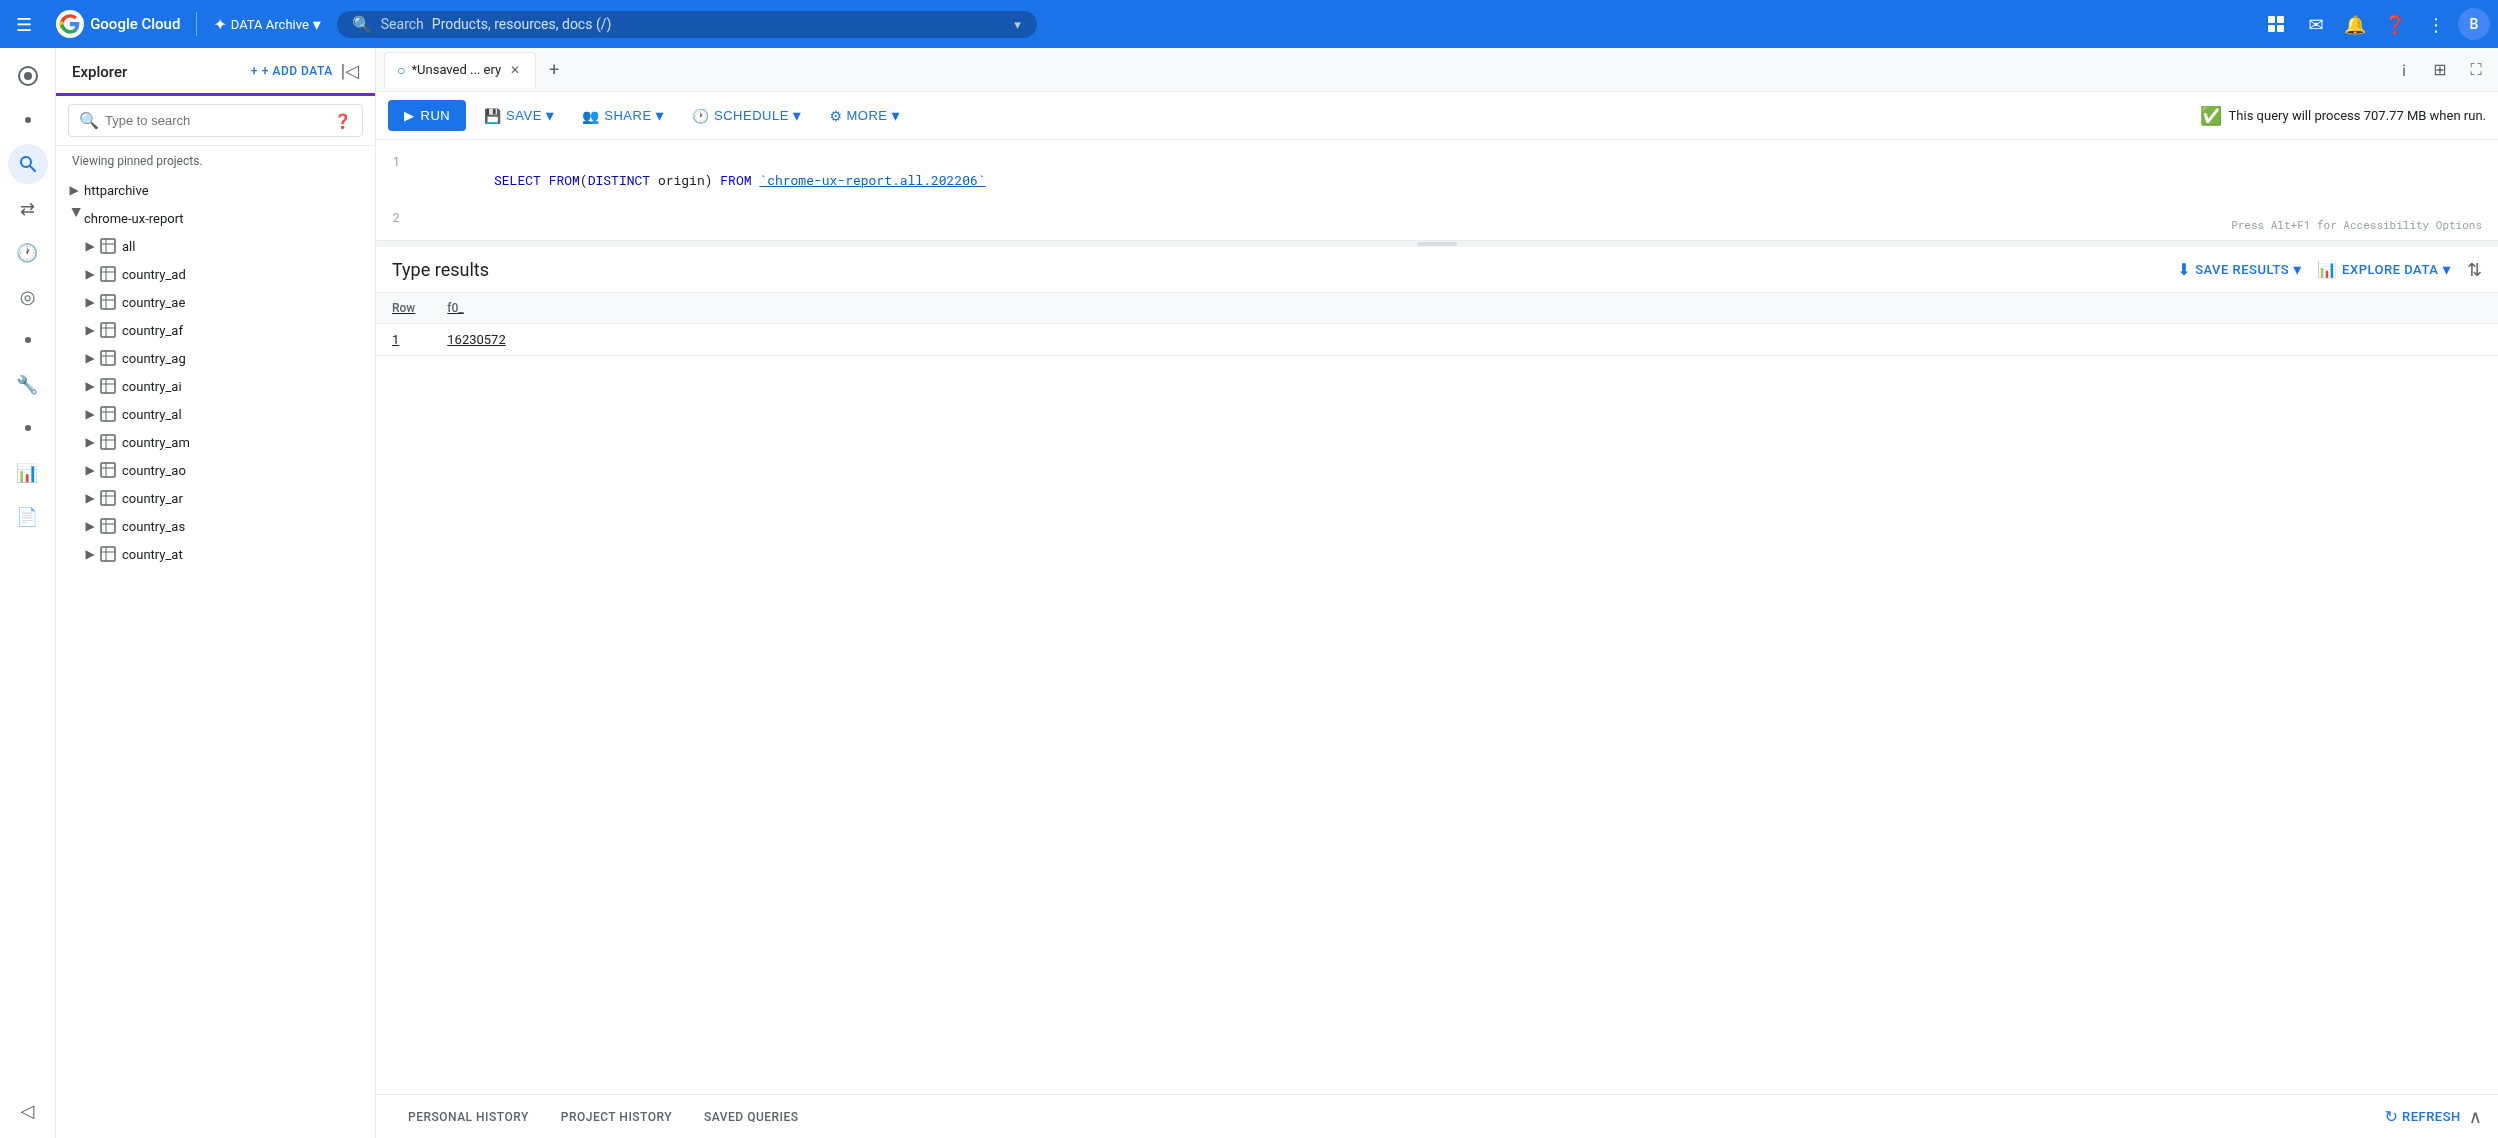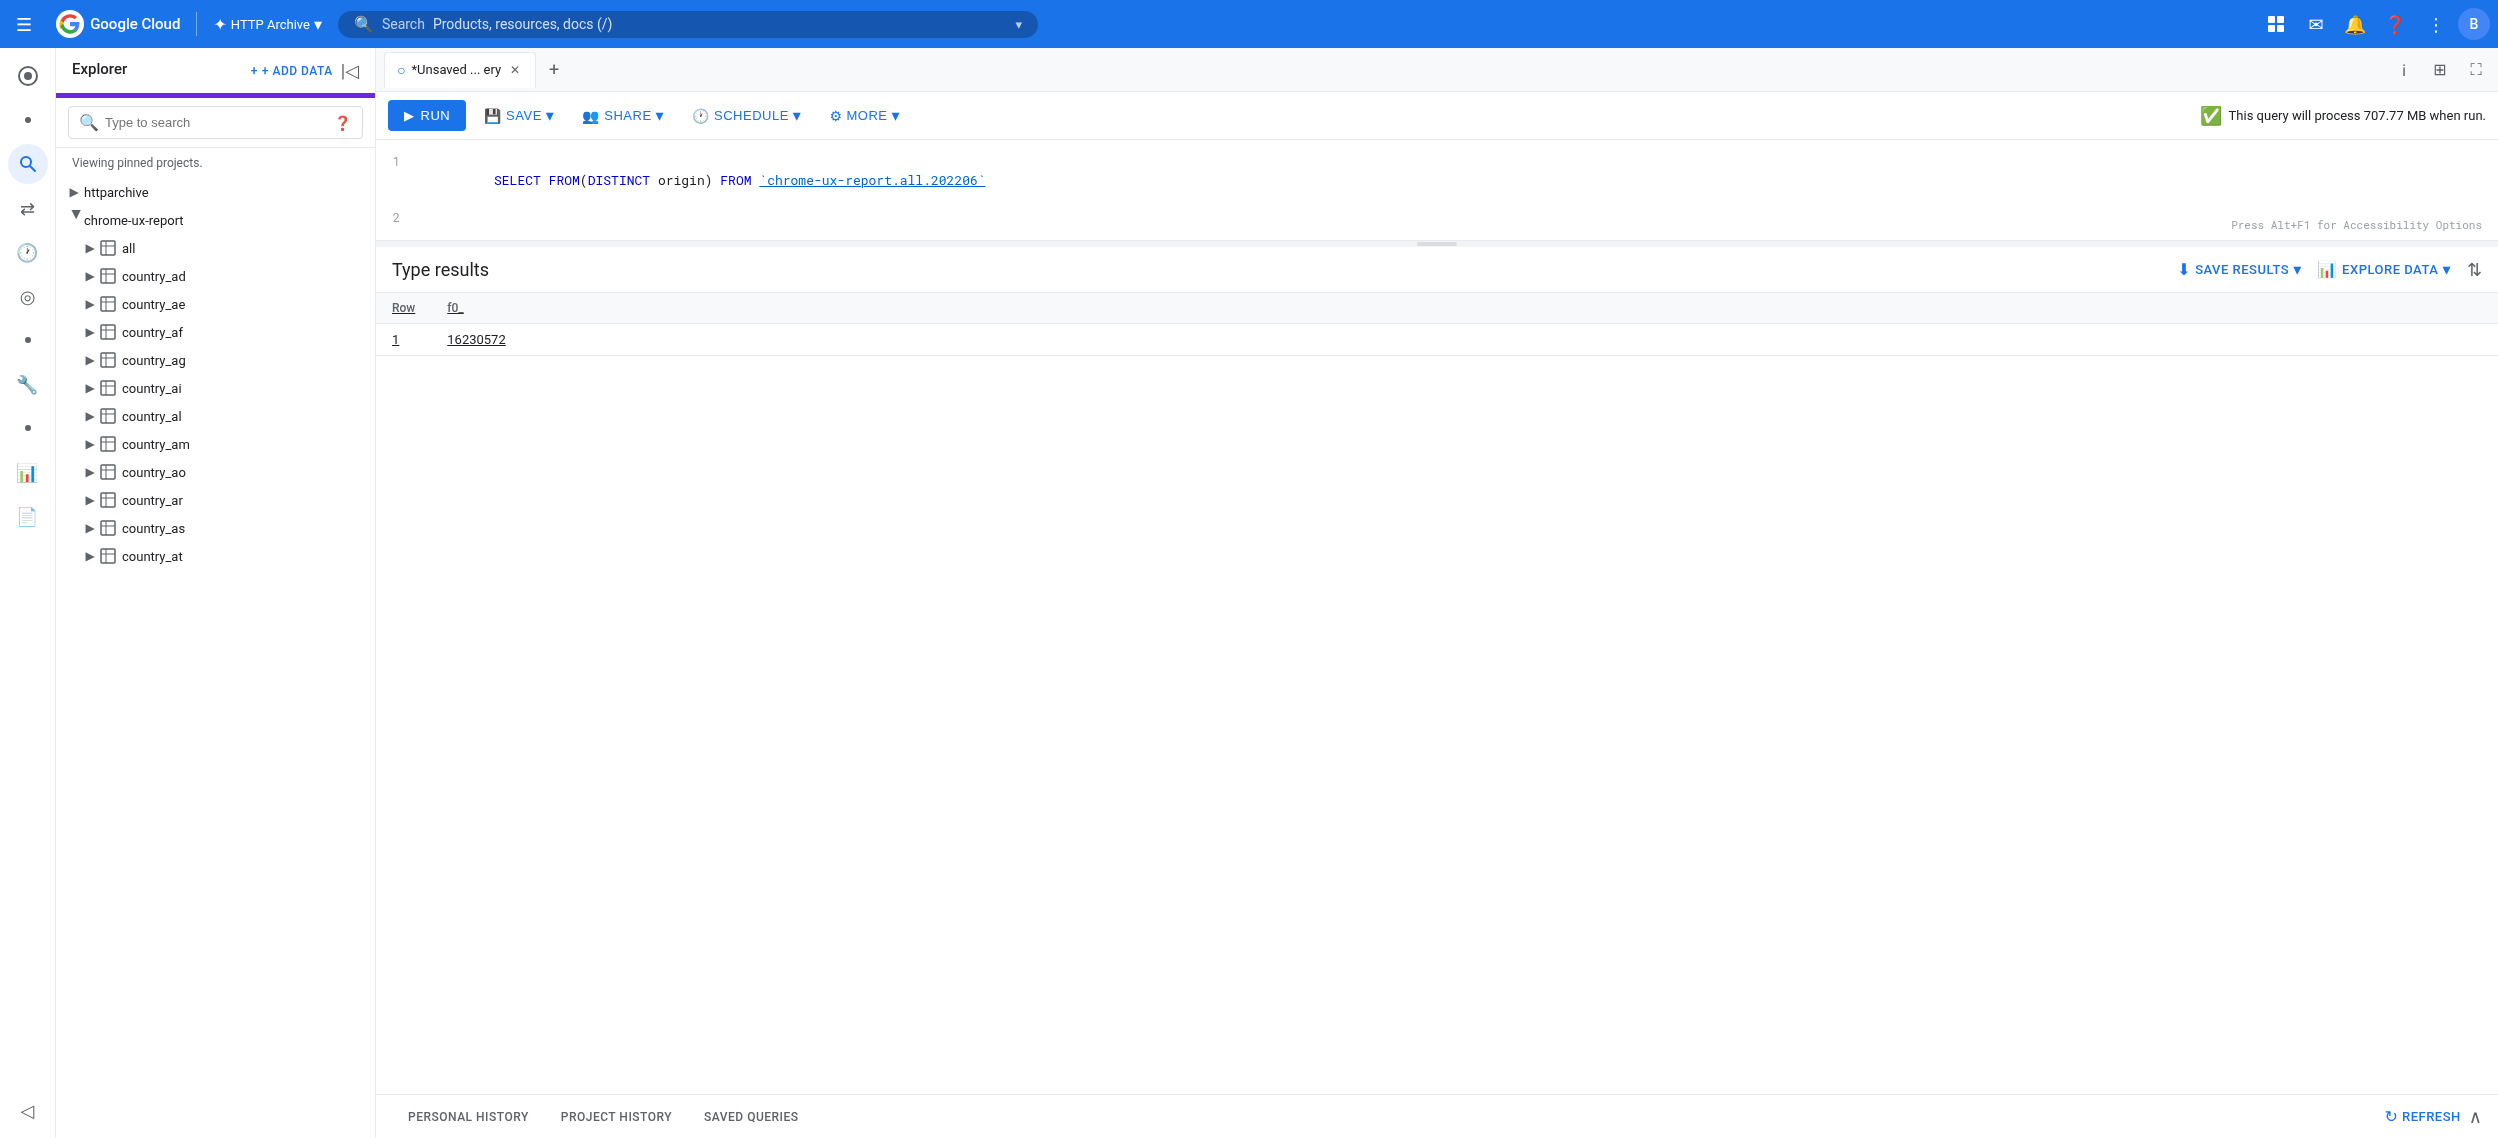--- a/index.html
+++ b/index.html
@@ -35,21 +35,21 @@
     .rail-icon.active { background: #e8f0fe; color: #1a73e8; }
     .rail-spacer { flex: 1; }
     .rail-dot { width: 6px; height: 6px; background: #5f6368; border-radius: 50%; }
 
     
     .explorer-panel {
       width: 320px; border-right: 1px solid #e8eaed; display: flex; flex-direction: column;
       background: #fff;
     }
     .explorer-header {
-      display: flex; align-items: flex-start; padding: 12px 16px; border-bottom: 5px solid #6d28d9;
+      display: flex; align-items: flex-end; padding: 12px 16px; border-bottom: 3px solid #6d28d9;
       justify-content: space-between;
     }
     .explorer-title { font-size: 15px; font-weight: 500; color: #202124; }
     .explorer-actions { display: flex; align-items: center; gap: 8px; }
     .add-data-btn {
       display: flex; align-items: center; gap: 4px; color: #1a73e8; font-size: 12px;
       font-weight: 500; cursor: pointer; text-transform: uppercase; letter-spacing: 0.5px;
     }
     .collapse-btn { color: #5f6368; cursor: pointer; font-size: 18px; }
 
@@ -205,21 +205,21 @@
       <path d="M7.3 16.7C7.1 16 7 15.3 7 14.5s.1-1.5.3-2.2L4.3 10c-.6 1.3-.9 2.7-.9 4.5s.3 3.2.9 4.5l3-2.3z" fill="#FBBC05"></path>
       <path d="M14 23.7c2.7 0 5-1 6.7-2.5l-3-2.3c-.9.6-2.1 1-3.7 1-3.3 0-6-2.9-6.7-6.3l-3 2.3c1.4 4.2 5.2 7.8 10.7 7.8z" fill="#34A853"></path>
     </svg>
     <span>Google Cloud</span>
   </div>
 
   <div class="nav-divider"></div>
 
   <div class="nav-project">
     <span style="font-size:16px;">✦</span>
-    <span>HTTP Archive</span>
+    <span>DATA Archive</span>
     <span style="font-size:16px;">▾</span>
   </div>
 
   <div class="nav-search" style="flex:1; max-width:700px;">
     <span class="nav-search-icon">🔍</span>
     <span class="nav-search-label">Search</span>
     <span class="nav-search-text" style="color:rgba(255,255,255,0.8);">Products, resources, docs (/)</span>
     <span class="nav-search-chevron">▾</span>
   </div>
 

